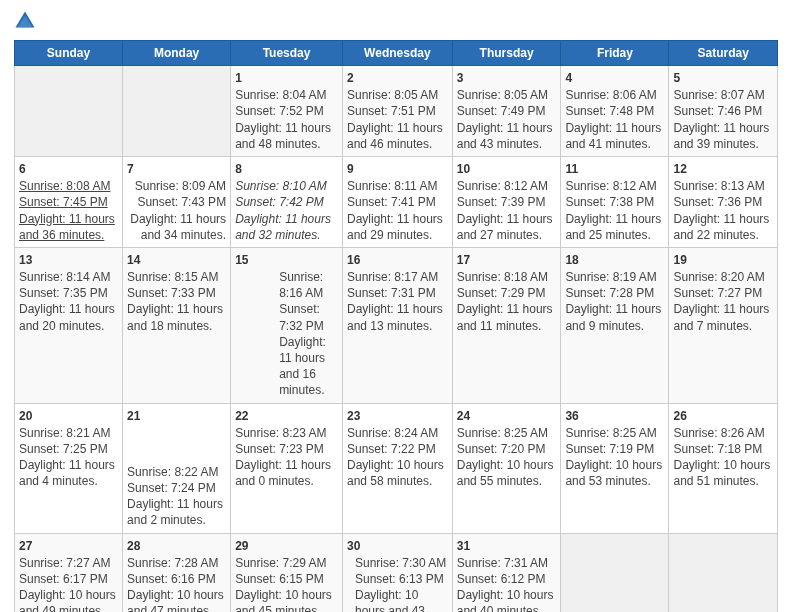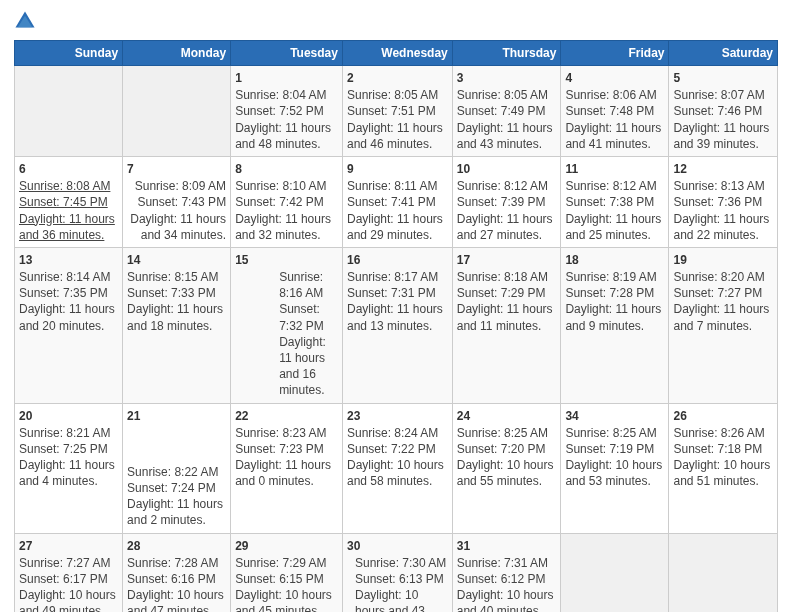--- a/index.html
+++ b/index.html
@@ -50,21 +50,21 @@
     }
     table {
       width: 100%;
       border-collapse: collapse;
       font-size: 10.5px;
     }
     thead th {
       background-color: #2a6db5;
       color: #fff;
       padding: 5px 4px;
-      text-align: right;
+      text-align: center;
       font-size: 12px;
       font-weight: bold;
       border: 1px solid #1e5a9a;
     }
     tbody td {
       border: 1px solid #ccc;
       vertical-align: top;
       padding: 4px 4px;
       width: 113px;
       height: 80px;
@@ -167,21 +167,21 @@
 Daylight: 11 hours and 36 minutes.</div>
           </td>
           <td>
             <span class="day-num">7</span>
             <div class="cell-info" style="white-space: pre-line; text-align: right;">Sunrise: 8:09 AM
 Sunset: 7:43 PM
 Daylight: 11 hours and 34 minutes.</div>
           </td>
           <td>
             <span class="day-num">8</span>
-            <div class="cell-info" style="white-space: pre-line;">Sunrise: 8:10 AM
+            <div class="cell-info" style="white-space: pre-line; font-style: italic;">Sunrise: 8:10 AM
 Sunset: 7:42 PM
 Daylight: 11 hours and 32 minutes.</div>
           </td>
           <td>
             <span class="day-num">9</span>
             <div class="cell-info" style="white-space: pre-line;">Sunrise: 8:11 AM
 Sunset: 7:41 PM
 Daylight: 11 hours and 29 minutes.</div>
           </td>
           <td>
@@ -272,21 +272,21 @@
 Sunset: 7:22 PM
 Daylight: 10 hours and 58 minutes.</div>
           </td>
           <td>
             <span class="day-num">24</span>
             <div class="cell-info" style="white-space: pre-line;">Sunrise: 8:25 AM
 Sunset: 7:20 PM
 Daylight: 10 hours and 55 minutes.</div>
           </td>
           <td>
-            <span class="day-num">34</span>
+            <span class="day-num">36</span>
             <div class="cell-info" style="white-space: pre-line;">Sunrise: 8:25 AM
 Sunset: 7:19 PM
 Daylight: 10 hours and 53 minutes.</div>
           </td>
           <td>
             <span class="day-num">26</span>
             <div class="cell-info" style="white-space: pre-line;">Sunrise: 8:26 AM
 Sunset: 7:18 PM
 Daylight: 10 hours and 51 minutes.</div>
           </td>

